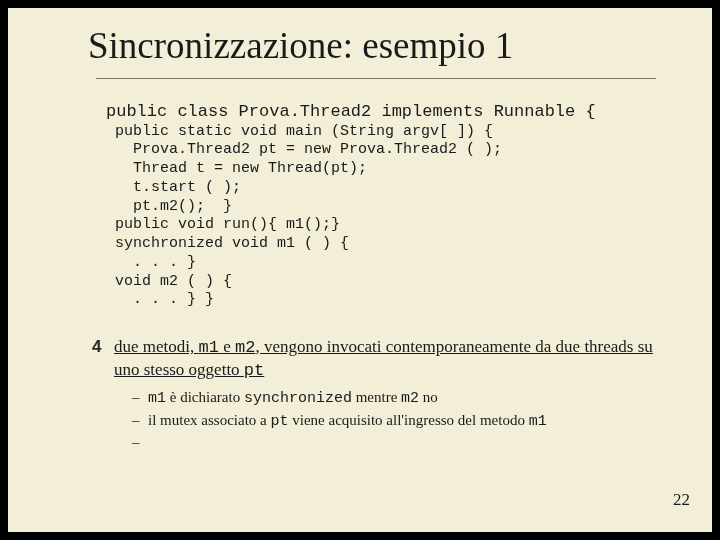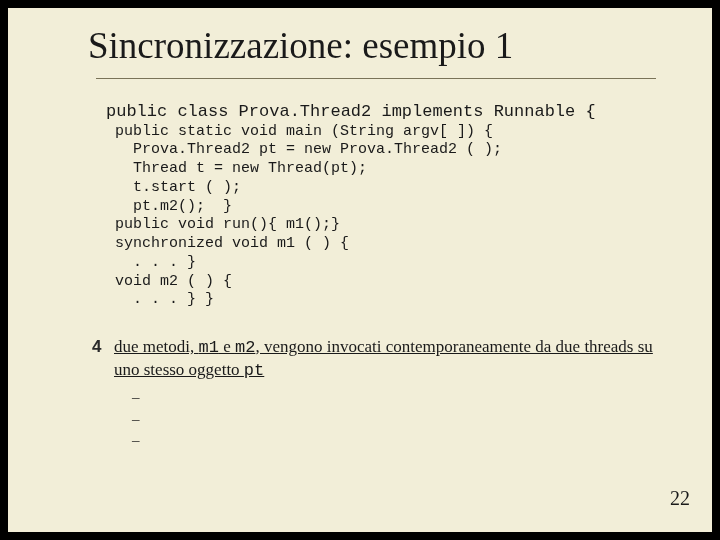--- a/index.html
+++ b/index.html
@@ -95,21 +95,21 @@
     margin-bottom: 2px;
   }
   .dash {
     width: 16px;
     flex: none;
   }
   .pagenum {
     position: absolute;
     bottom: 22px;
     right: 22px;
-    font-size: 20px;
+    font-size: 17px;
     color: #1a1a1a;
   }
 </style>
 </head>
 <body>
 
 <div class="slide">
 
   <div class="title">Sincronizzazione: esempio 1</div>
   <div class="hr"></div>
@@ -120,23 +120,29 @@
   <div class="bullet-row">
     <div class="tick">4</div>
     <div class="bullet-text">
       <span>due metodi, </span><span class="mono">m1</span><span> e </span><span class="mono">m2</span><span>, vengono invocati contemporaneamente da due threads su uno stesso oggetto </span><span class="mono">pt</span>
     </div>
   </div>
 
   <div class="subs">
     <div class="sub">
       <div class="dash">–</div>
+      <div>
+        <span class="mono">m1</span><span> è dichiarato </span><span class="mono">synchronized</span><span> mentre </span><span class="mono">m2</span><span> no</span>
+      </div>
     </div>
     <div class="sub">
       <div class="dash">–</div>
+      <div>
+        <span>il mutex associato a </span><span class="mono">pt</span><span> viene acquisito all'ingresso del metodo </span><span class="mono">m1</span>
+      </div>
     </div>
     <div class="sub">
       <div class="dash">–</div>
     </div>
   </div>
 
   <div class="pagenum">22</div>
 
 </div>
 

